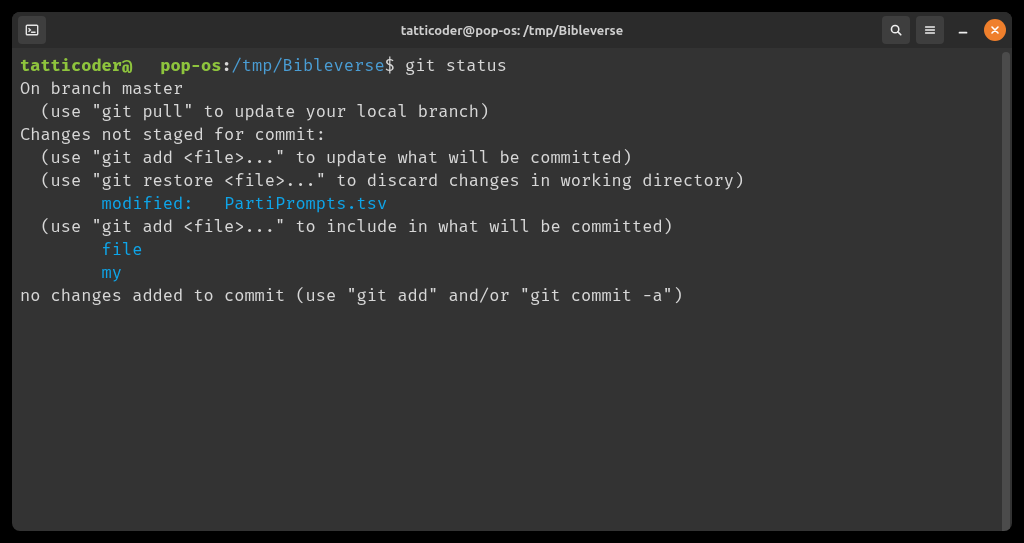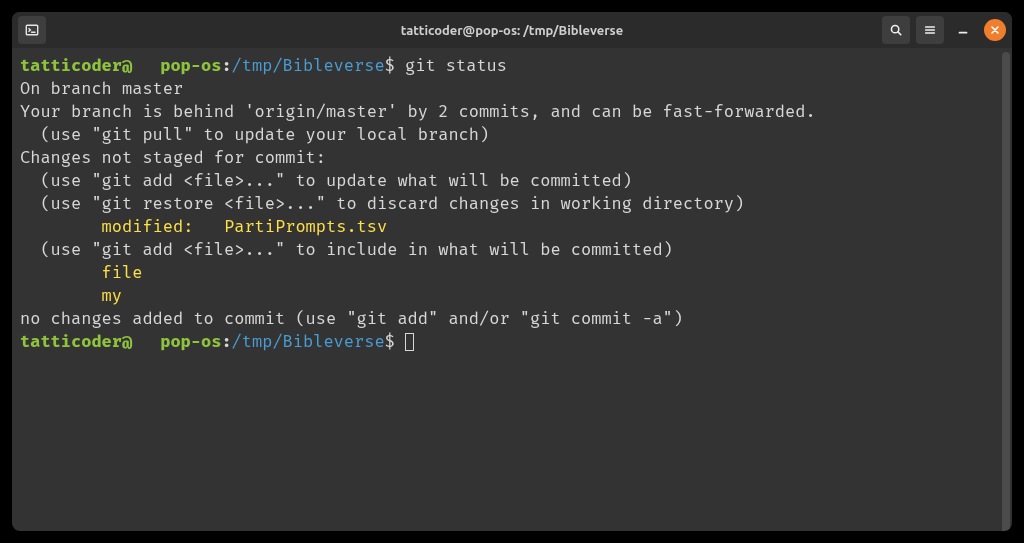--- a/index.html
+++ b/index.html
@@ -105,21 +105,21 @@
       background: rgba(120,120,120,0.35);
       border-radius: 4px;
     }
     .line { white-space: pre; }
     .user { color: #8ec43d; font-weight: bold; }
     .host { color: #8ec43d; font-weight: bold; padding-left: 28px; }
     .colon { color: #d7d7d7; font-weight: bold; }
     .path { color: #4a9dd4; font-weight: normal; }
     .dollar { color: #d7d7d7; }
     .cmd { color: #d7d7d7; }
-    .red { color: #fde047; }
+    .red { color: #0ea5e9; }
     .cursor {
       display: inline-block;
       width: 9px;
       height: 18px;
       border: 1px solid #d7d7d7;
       vertical-align: text-bottom;
       margin-bottom: 1px;
     }
   </style>
 </head>
@@ -158,30 +158,28 @@
         <svg width="10" height="10" viewBox="0 0 10 10" stroke="currentColor" stroke-width="1.6" stroke-linecap="round">
           <path d="M2 2l6 6M8 2l-6 6"></path>
         </svg>
       </div>
     </div>
   </div>
 
   <div class="terminal">
     <div class="line"><span class="user">tatticoder</span><span class="user">@</span><span class="host">pop-os</span><span class="colon">:</span><span class="path">/tmp/Bibleverse</span><span class="dollar">$</span> <span class="cmd">git status</span></div>
     <div class="line">On branch master</div>
-    <div class="line">Your branch is behind 'origin/master' by 2 commits, and can be fast-forwarded.</div>
     <div class="line">  (use "git pull" to update your local branch)</div>
     <div class="line"></div>
     <div class="line">Changes not staged for commit:</div>
     <div class="line">  (use "git add &lt;file&gt;..." to update what will be committed)</div>
     <div class="line">  (use "git restore &lt;file&gt;..." to discard changes in working directory)</div>
     <div class="line red">        modified:   PartiPrompts.tsv</div>
     <div class="line"></div>
     <div class="line">  (use "git add &lt;file&gt;..." to include in what will be committed)</div>
     <div class="line red">        file</div>
     <div class="line red">        my</div>
     <div class="line"></div>
     <div class="line">no changes added to commit (use "git add" and/or "git commit -a")</div>
-    <div class="line"><span class="user">tatticoder</span><span class="user">@</span><span class="host">pop-os</span><span class="colon">:</span><span class="path">/tmp/Bibleverse</span><span class="dollar">$</span> <span class="cursor"></span></div>
 
     <div class="scrollbar"></div>
   </div>
 </div>
 
 </body></html>

